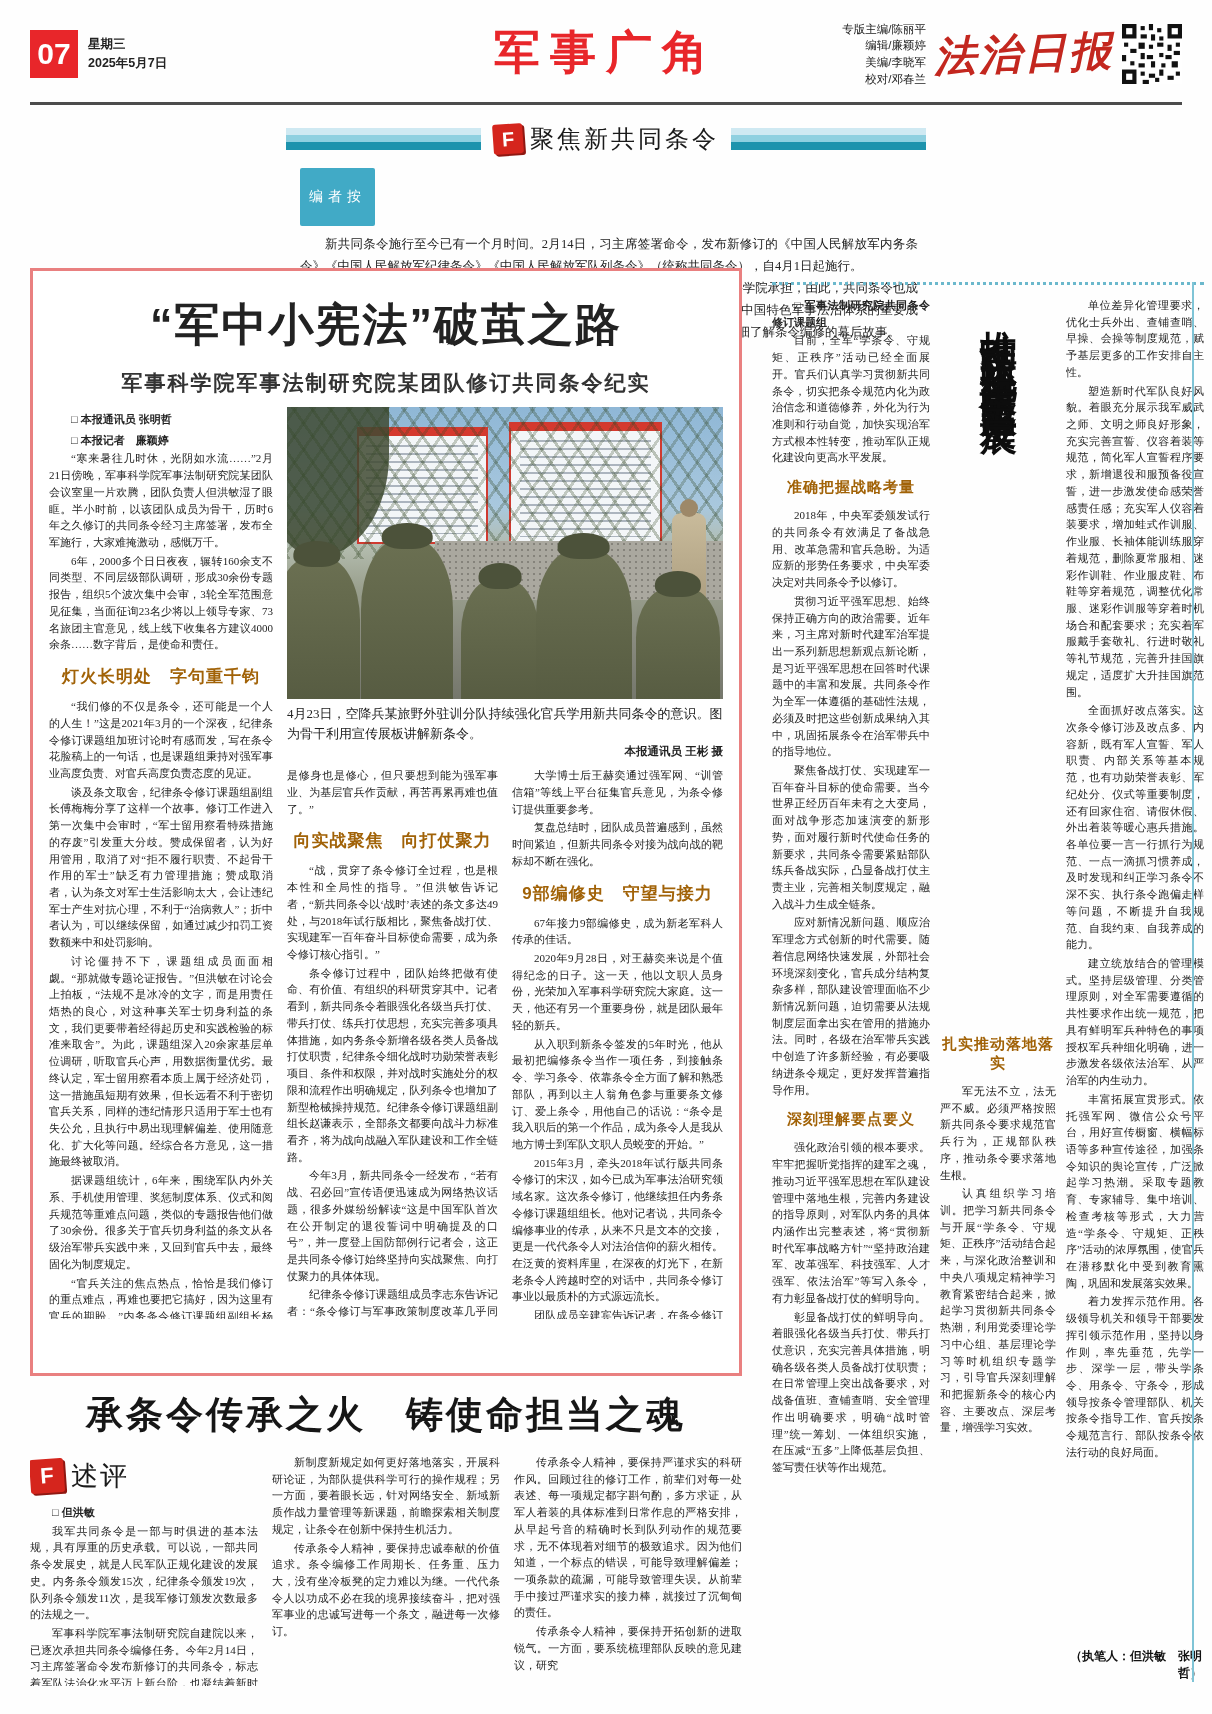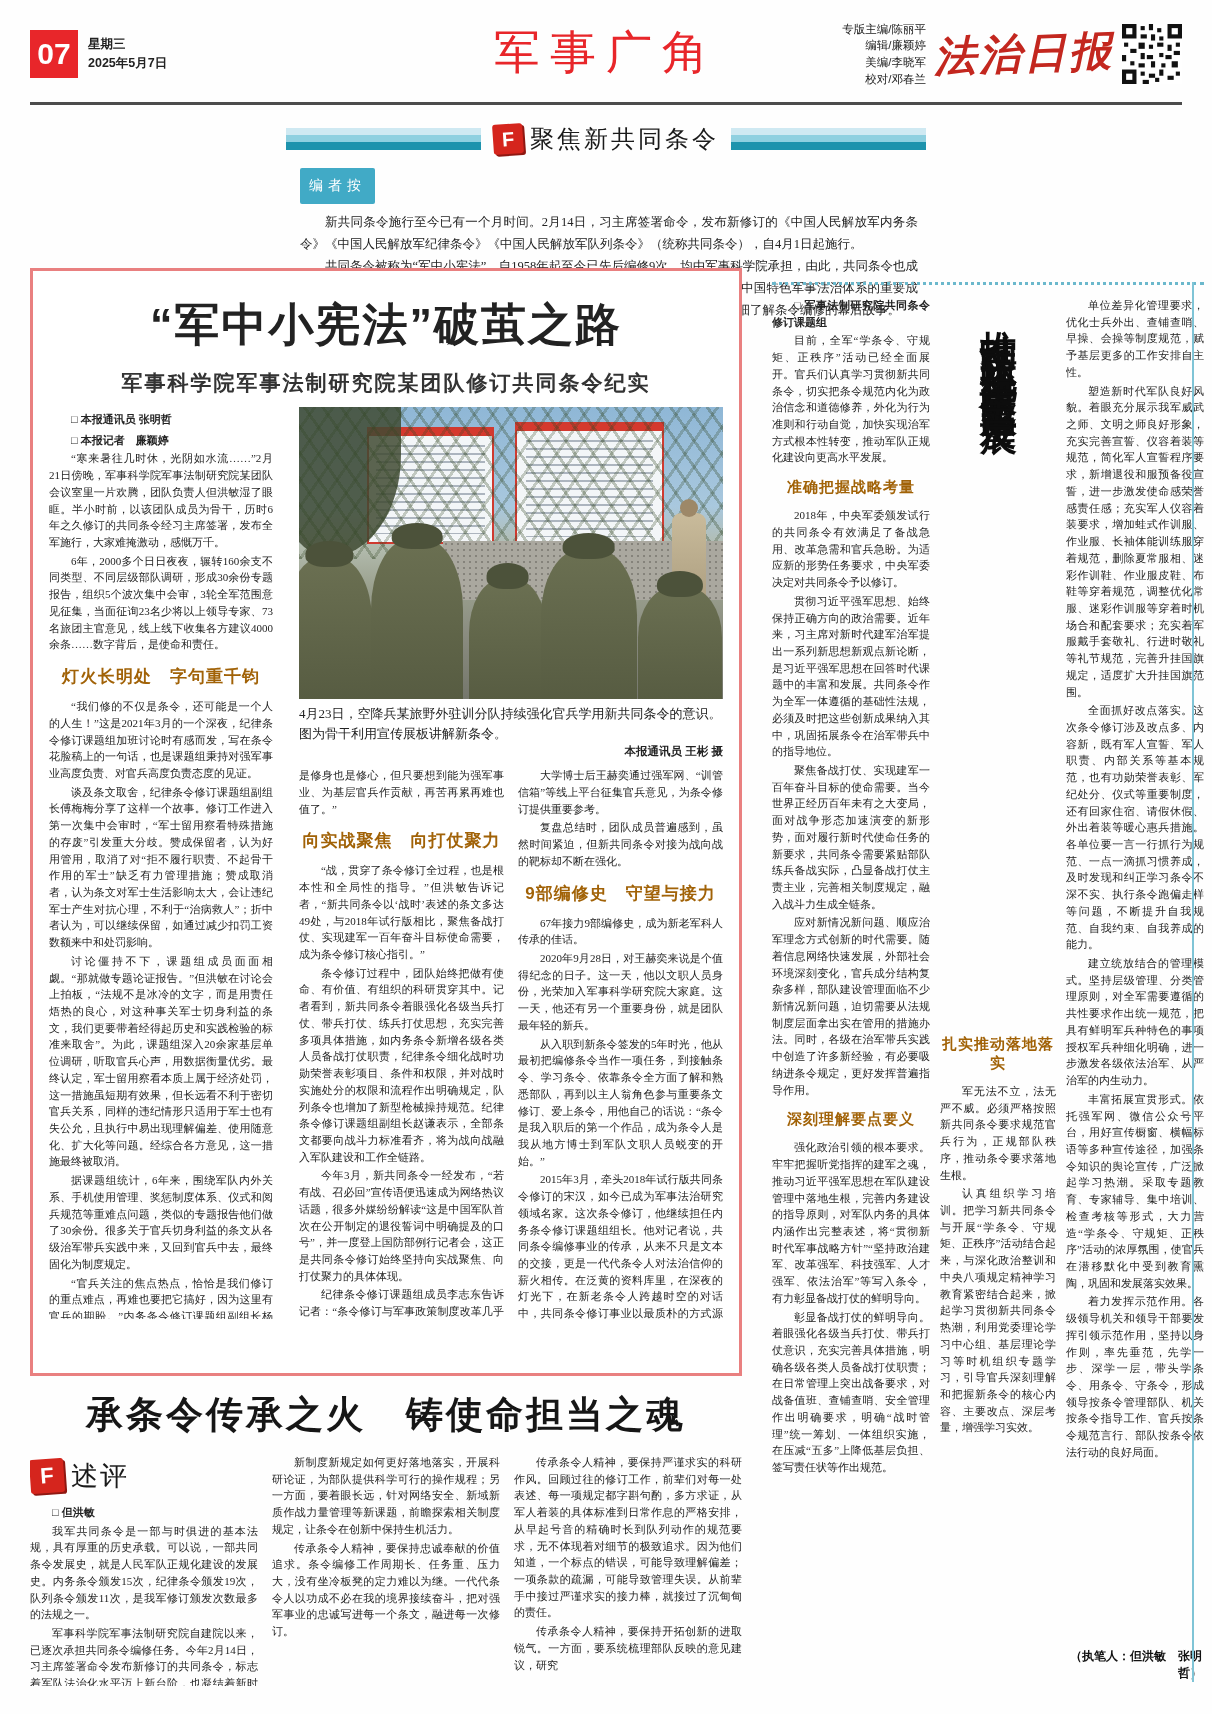--- a/index.html
+++ b/index.html
@@ -5,54 +5,54 @@
   * { margin:0; padding:0; box-sizing:border-box; }
   body { background:#e8e8e8; font-family:"Liberation Serif", serif; }
   .page { position:relative; width:1212px; height:1714px; margin:0 auto; background:#fefefe; overflow:hidden; }
 
   
   .header { position:absolute; top:16px; left:30px; right:30px; height:76px; display:flex; align-items:center; }
   .pagenum { width:48px; height:48px; background:#e8262a; color:#fff; display:flex; align-items:center; justify-content:center;
              font:bold 30px "Liberation Sans", sans-serif; }
   .dateblock { margin-left:10px; font-family:"Liberation Sans", sans-serif; font-size:12.5px; font-weight:bold; color:#222; line-height:1.5; }
   .section-title { position:absolute; left:50%; transform:translateX(-50%); top:6px; font-family:"Liberation Sans", sans-serif;
-             font-size:46px; font-weight:normal; color:#e8262a; letter-spacing:10px; }
+             font-size:46px; font-weight:bold; color:#e8262a; letter-spacing:10px; }
   .header-right { margin-left:auto; display:flex; align-items:center; gap:8px; }
   .credits { font-size:11.5px; color:#222; text-align:right; line-height:1.45; font-family:"Liberation Sans", sans-serif; }
   .masthead { font-size:42px; font-weight:bold; font-style:italic; color:#c3271f; letter-spacing:3px; white-space:nowrap; transform:rotate(-2deg); }
   .qr { width:60px; height:60px; }
   .header-rule { position:absolute; top:102px; left:30px; right:30px; height:3px; background:#4c4c4c; }
 
   
   .banner { position:absolute; top:122px; left:286px; width:640px; height:34px; display:flex; align-items:center; }
   .stripes { flex:1; height:22px; background:linear-gradient(180deg,#cfe9f2 0 7px,#8fd0e0 7px 14px,#1d93ad 14px 22px); }
   .banner-badge { display:flex; align-items:center; gap:7px; margin:0 12px; }
   .fcube { width:30px; height:30px; background:#d5251d; color:#fff; display:flex; align-items:center; justify-content:center;
            font:bold 20px "Liberation Sans", sans-serif; border-radius:3px; box-shadow:2px 2px 0 #8f1812; transform:rotate(-4deg); }
   .banner-label { font-family:"Liberation Sans", sans-serif; font-size:24px; color:#1a1a1a; letter-spacing:3px; }
 
   
   .editor-note { position:absolute; top:168px; left:300px; width:618px; }
   .note-badge { display:inline-block; background:#41aac6; color:#fff; font-family:"Liberation Sans", sans-serif;
-                font-size:14px; padding:9px 9px; letter-spacing:5px; border-radius:2px; margin-bottom:8px;text-align:center; }
+                font-size:14px; padding:20px 9px; letter-spacing:5px; border-radius:2px; margin-bottom:8px;text-align:center; }
   .editor-note p { font-size:12.5px; line-height:1.75; text-indent:2em; text-align:justify; color:#222; }
 
   
   .col p, p.para { font-size:11px; line-height:1.52; text-indent:2em; text-align:justify; color:#242424; margin-bottom:2px; }
   h3.sec-head { font-family:"Liberation Sans", sans-serif; font-size:17px; font-weight:bold; text-align:center;
                 letter-spacing:1px; color:#a16207; margin:12px 0 10px; }
 
   
   .main-box { position:absolute; top:268px; left:30px; width:712px; height:1108px; border:3px solid #e98080; background:#fff;
               padding:14px 16px 10px; overflow:hidden; }
   .main-headline { text-align:center; font-family:"Liberation Sans", sans-serif; font-size:45px; font-weight:bold;
                    color:#222; letter-spacing:2px; margin-top:10px; }
   .main-subtitle { text-align:center; font-family:Liberation Serif, serif; font-size:21px; font-weight:600;
                    color:#333; letter-spacing:2px; margin:14px 0 10px; }
-  .main-cols { display:flex; gap:26px; height:912px; overflow:hidden; margin-top:6px; }
+  .main-cols { display:flex; gap:14px; height:912px; overflow:hidden; margin-top:6px; }
   .mcol1 { width:224px; overflow:hidden; }
   .byline { font-family:"Liberation Sans", sans-serif; font-size:13px; font-weight:bold; color:#222; margin:4px 0; text-indent:0; }
   .mright { flex:1; display:flex; flex-direction:column; overflow:hidden; }
   .mright-cols { flex:1; display:flex; gap:14px; overflow:hidden; margin-top:8px; }
   .mright-cols .col { flex:1; overflow:hidden; }
 
   
   .photo { position:relative; height:292px; overflow:hidden;
            background:linear-gradient(180deg,#8fb7d6 0%,#a9c8de 34%,#b3bcae 48%,#9aa08e 62%,#8a8c80 78%,#75776c 100%); }
   .board { position:absolute; background:#f3f6f8; border:2px solid #cf3a30; }

